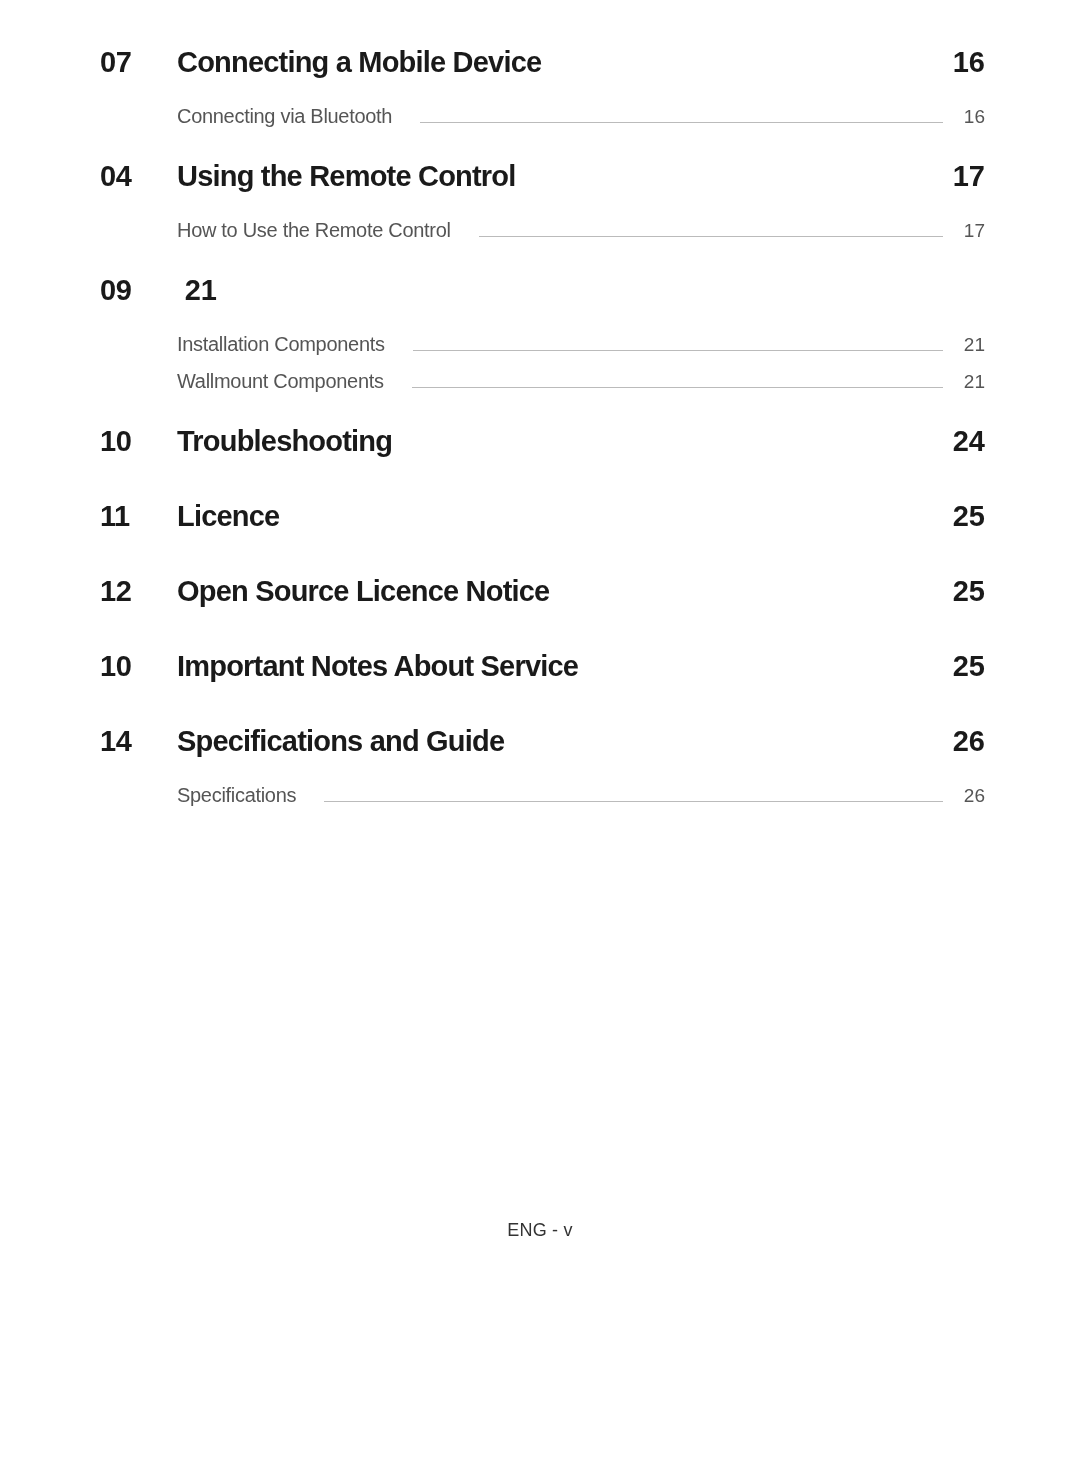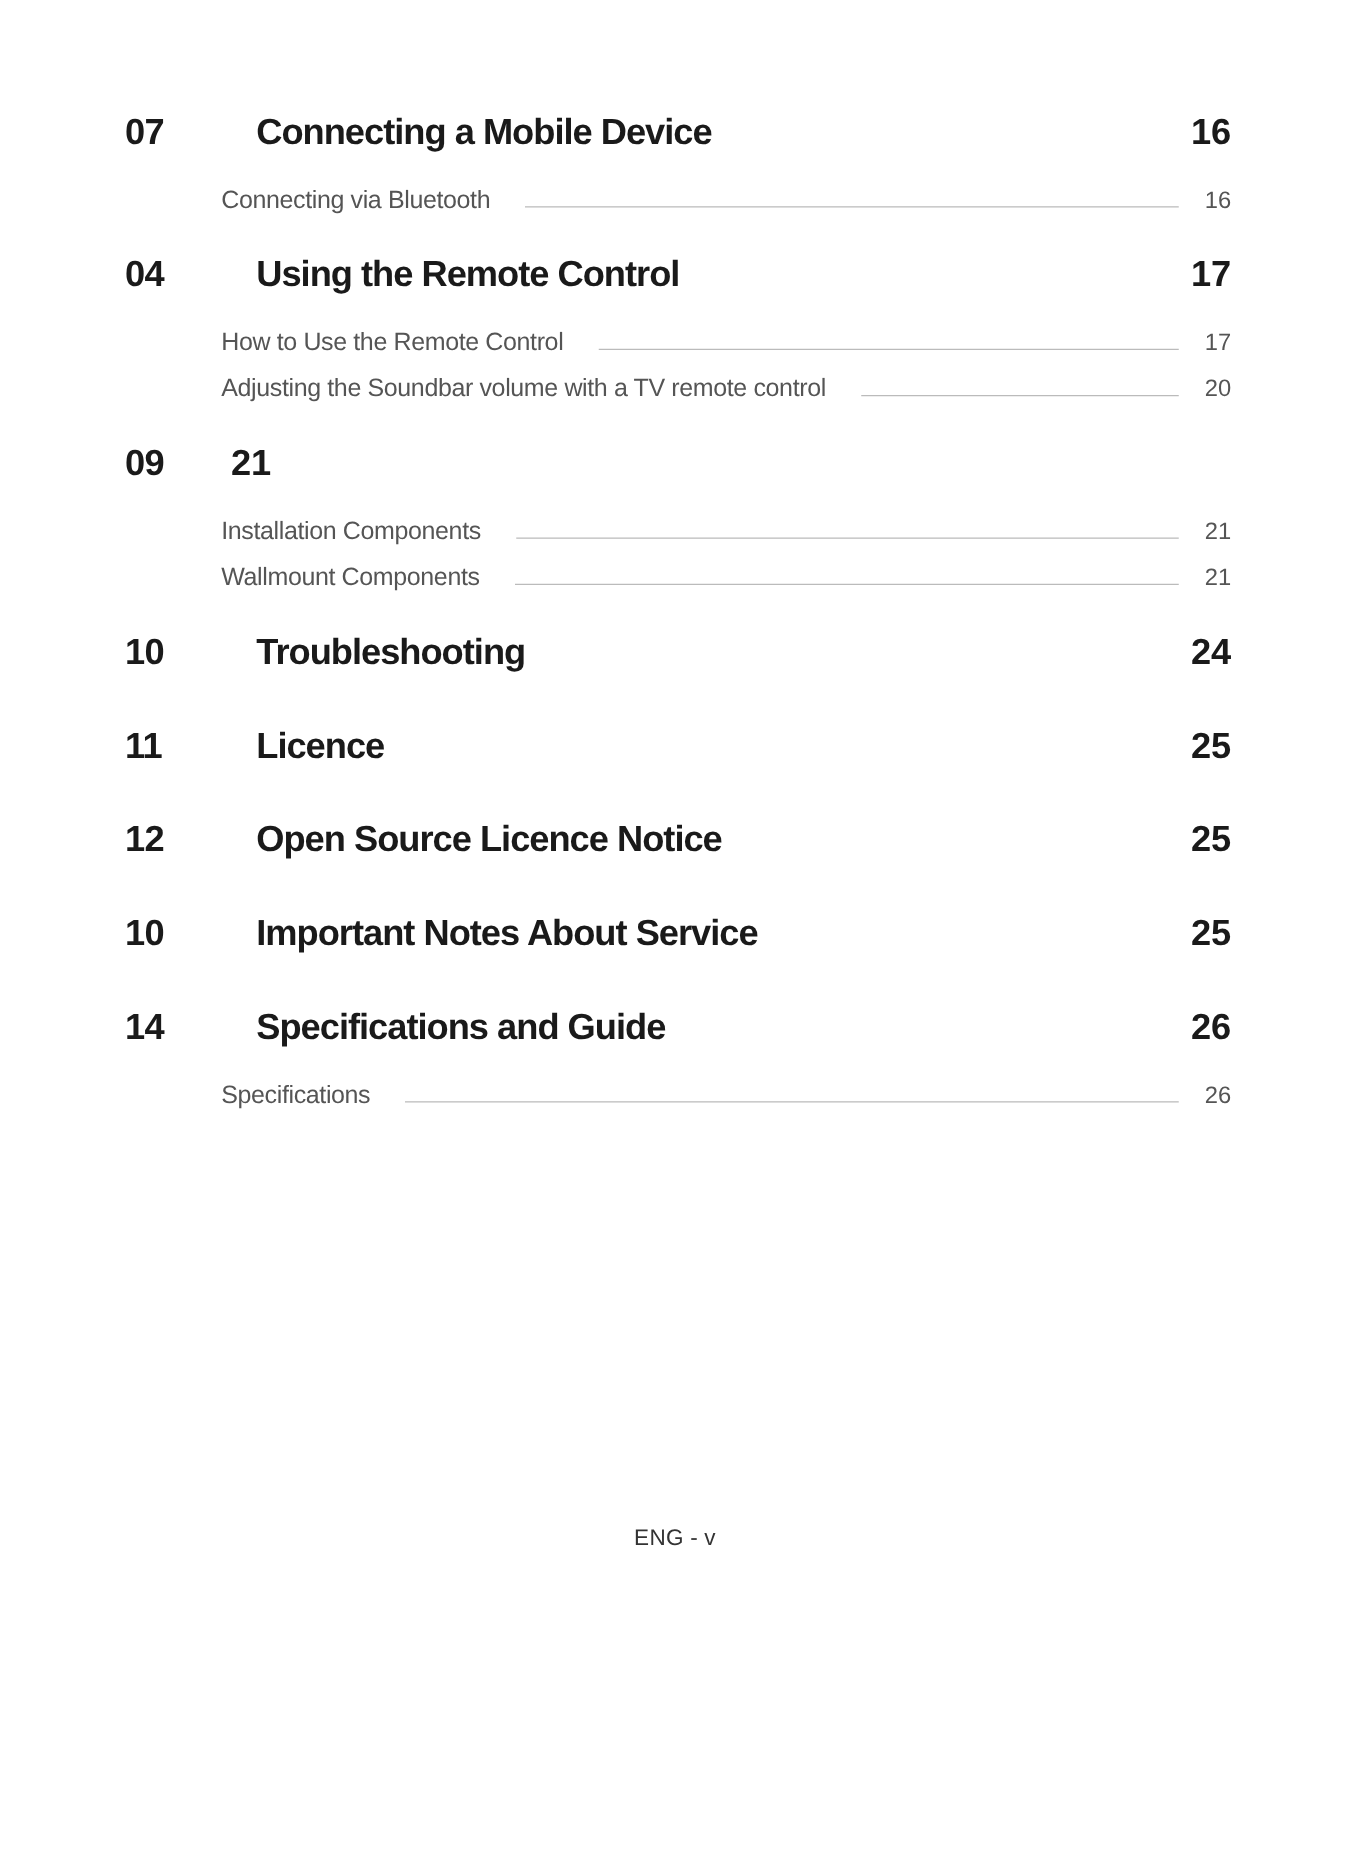--- a/index.html
+++ b/index.html
@@ -1,21 +1,21 @@
 <!DOCTYPE html>
 <html><head>
 <meta charset="utf-8">
 <style>
   * { margin: 0; padding: 0; box-sizing: border-box; }
   html, body { width: 1080px; height: 1479px; background: #fff; font-family: Arial, Helvetica, sans-serif; color: #1a1a1a; }
-  .page { width: 1080px; height: 1301px; position: relative; padding: 90px 95px 0 100px; }
+  .page { width: 1080px; height: 1301px; position: relative; padding: 46px 95px 0 100px; }
   .toc-section { margin-bottom: 32px; }
   .toc-header { display: flex; align-items: baseline; margin-bottom: 26px; }
   .toc-num { width: 77px; font-size: 29px; font-weight: 700; color: #1a1a1a; letter-spacing: -0.5px; }
-  .toc-title { flex: 1; font-size: 29px; font-weight: 700; color: #1a1a1a; letter-spacing: -0.8px; margin-left: 28px; }
+  .toc-title { flex: 1; font-size: 29px; font-weight: 700; color: #1a1a1a; letter-spacing: -0.8px; }
   .toc-page { font-size: 29px; font-weight: 700; color: #1a1a1a; text-align: right; min-width: 40px; }
   .toc-sub { display: flex; align-items: baseline; margin-left: 77px; margin-bottom: 14px; }
   .toc-sub-title { font-size: 20px; color: #555; letter-spacing: -0.3px; white-space: nowrap; }
   .toc-leader { flex: 1; border-bottom: 1px solid #bbb; margin: 0 14px 5px 28px; min-width: 20px; }
   .toc-sub-page { font-size: 19px; color: #555; text-align: right; min-width: 28px; }
   .no-subs { margin-bottom: 42px; }
   .footer { position: absolute; bottom: 60px; left: 0; width: 1080px; text-align: center; font-size: 18px; color: #333; letter-spacing: 0.2px; margin-top: 33px; }
 </style>
 </head>
 <body>
@@ -37,25 +37,20 @@
       <div class="toc-section">
         <div class="toc-header">
           <div class="toc-num">04</div>
           <div class="toc-title">Using the Remote Control</div>
           <div class="toc-page">17</div>
         </div>
         <div class="toc-sub">
           <div class="toc-sub-title">How to Use the Remote Control</div>
           <div class="toc-leader"></div>
           <div class="toc-sub-page">17</div>
-        </div>
-        <div class="toc-sub">
-          <div class="toc-sub-title">Adjusting the Soundbar volume with a TV remote control</div>
-          <div class="toc-leader"></div>
-          <div class="toc-sub-page">20</div>
         </div>
       </div>
       <div class="toc-section">
         <div class="toc-header">
           <div class="toc-num">09</div>
           <div class="toc-page">21</div>
         </div>
         <div class="toc-sub">
           <div class="toc-sub-title">Installation Components</div>
           <div class="toc-leader"></div>

